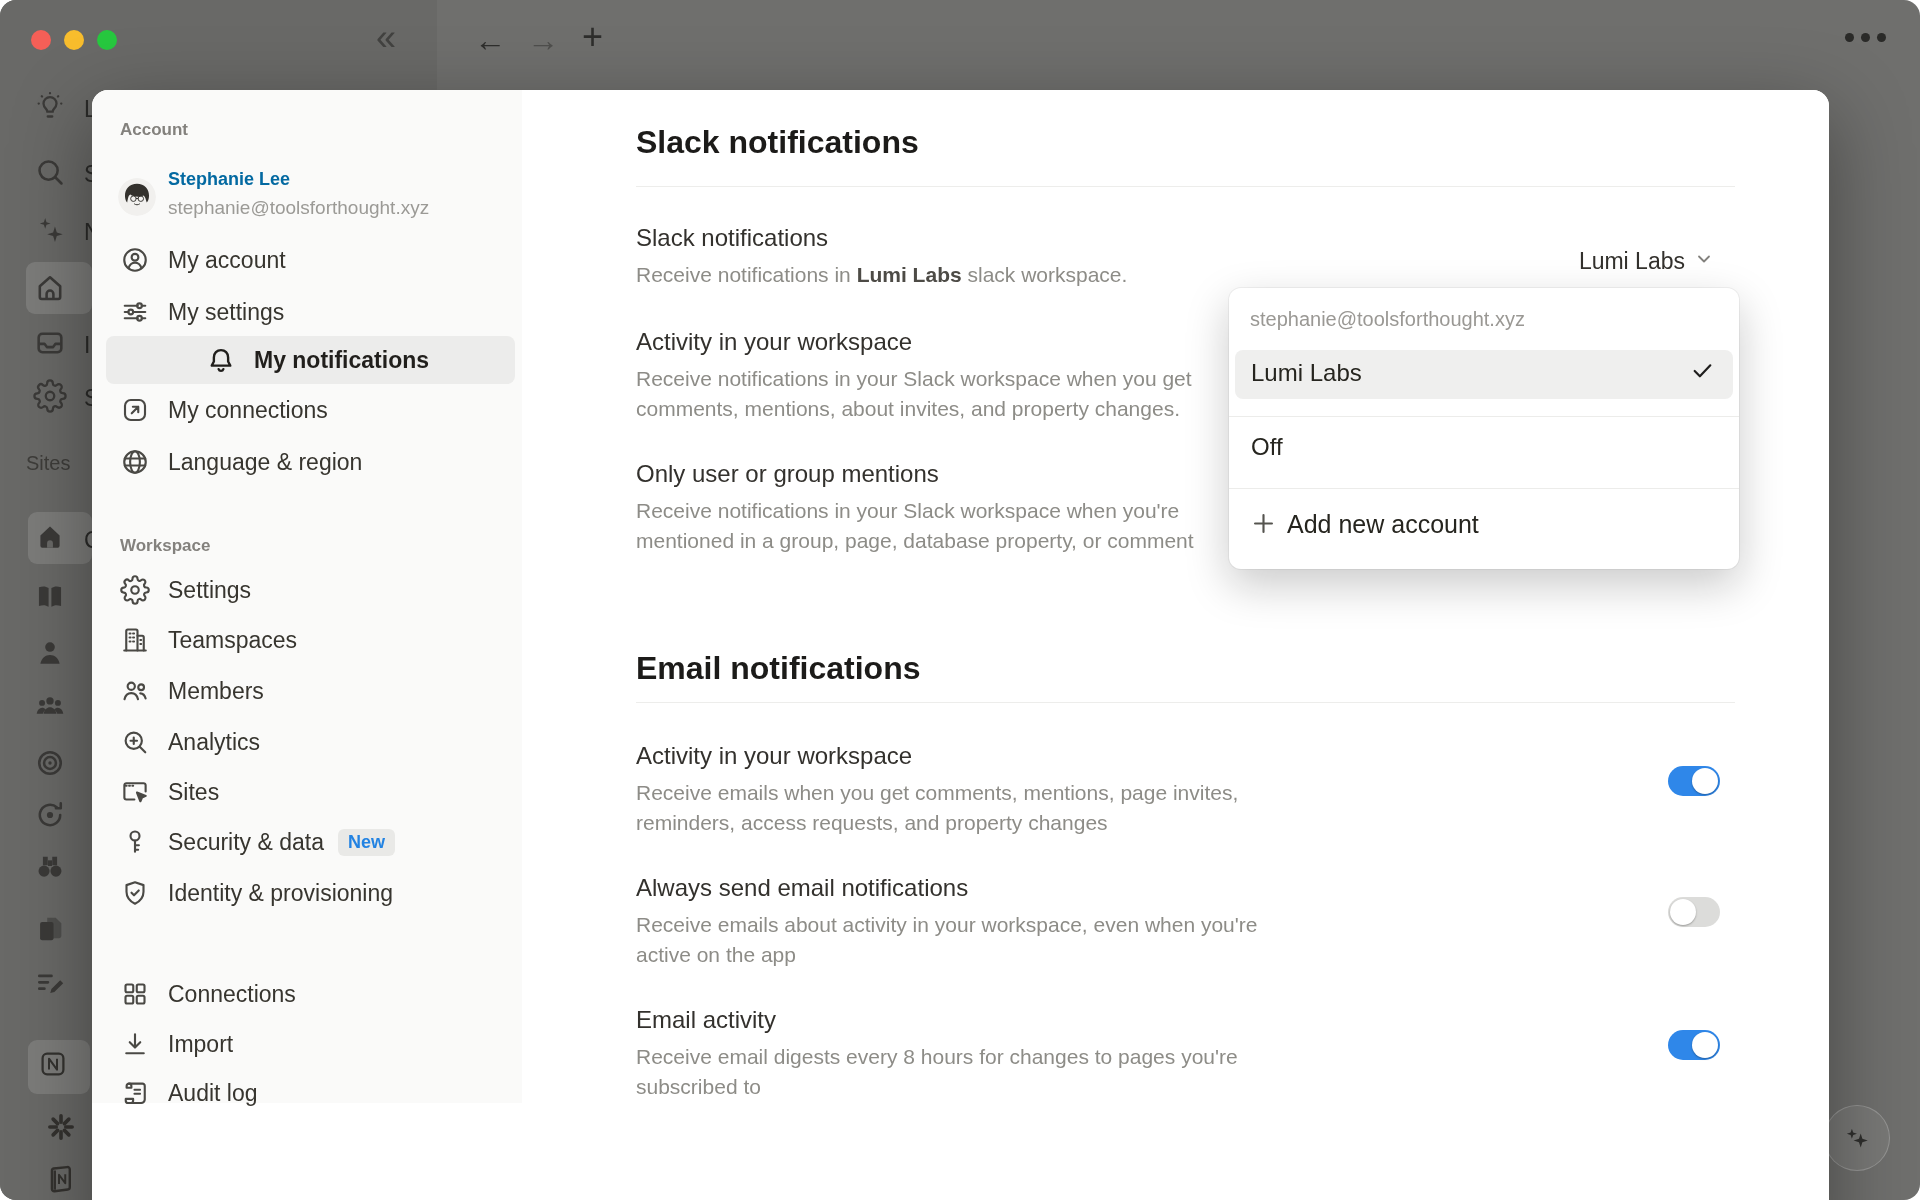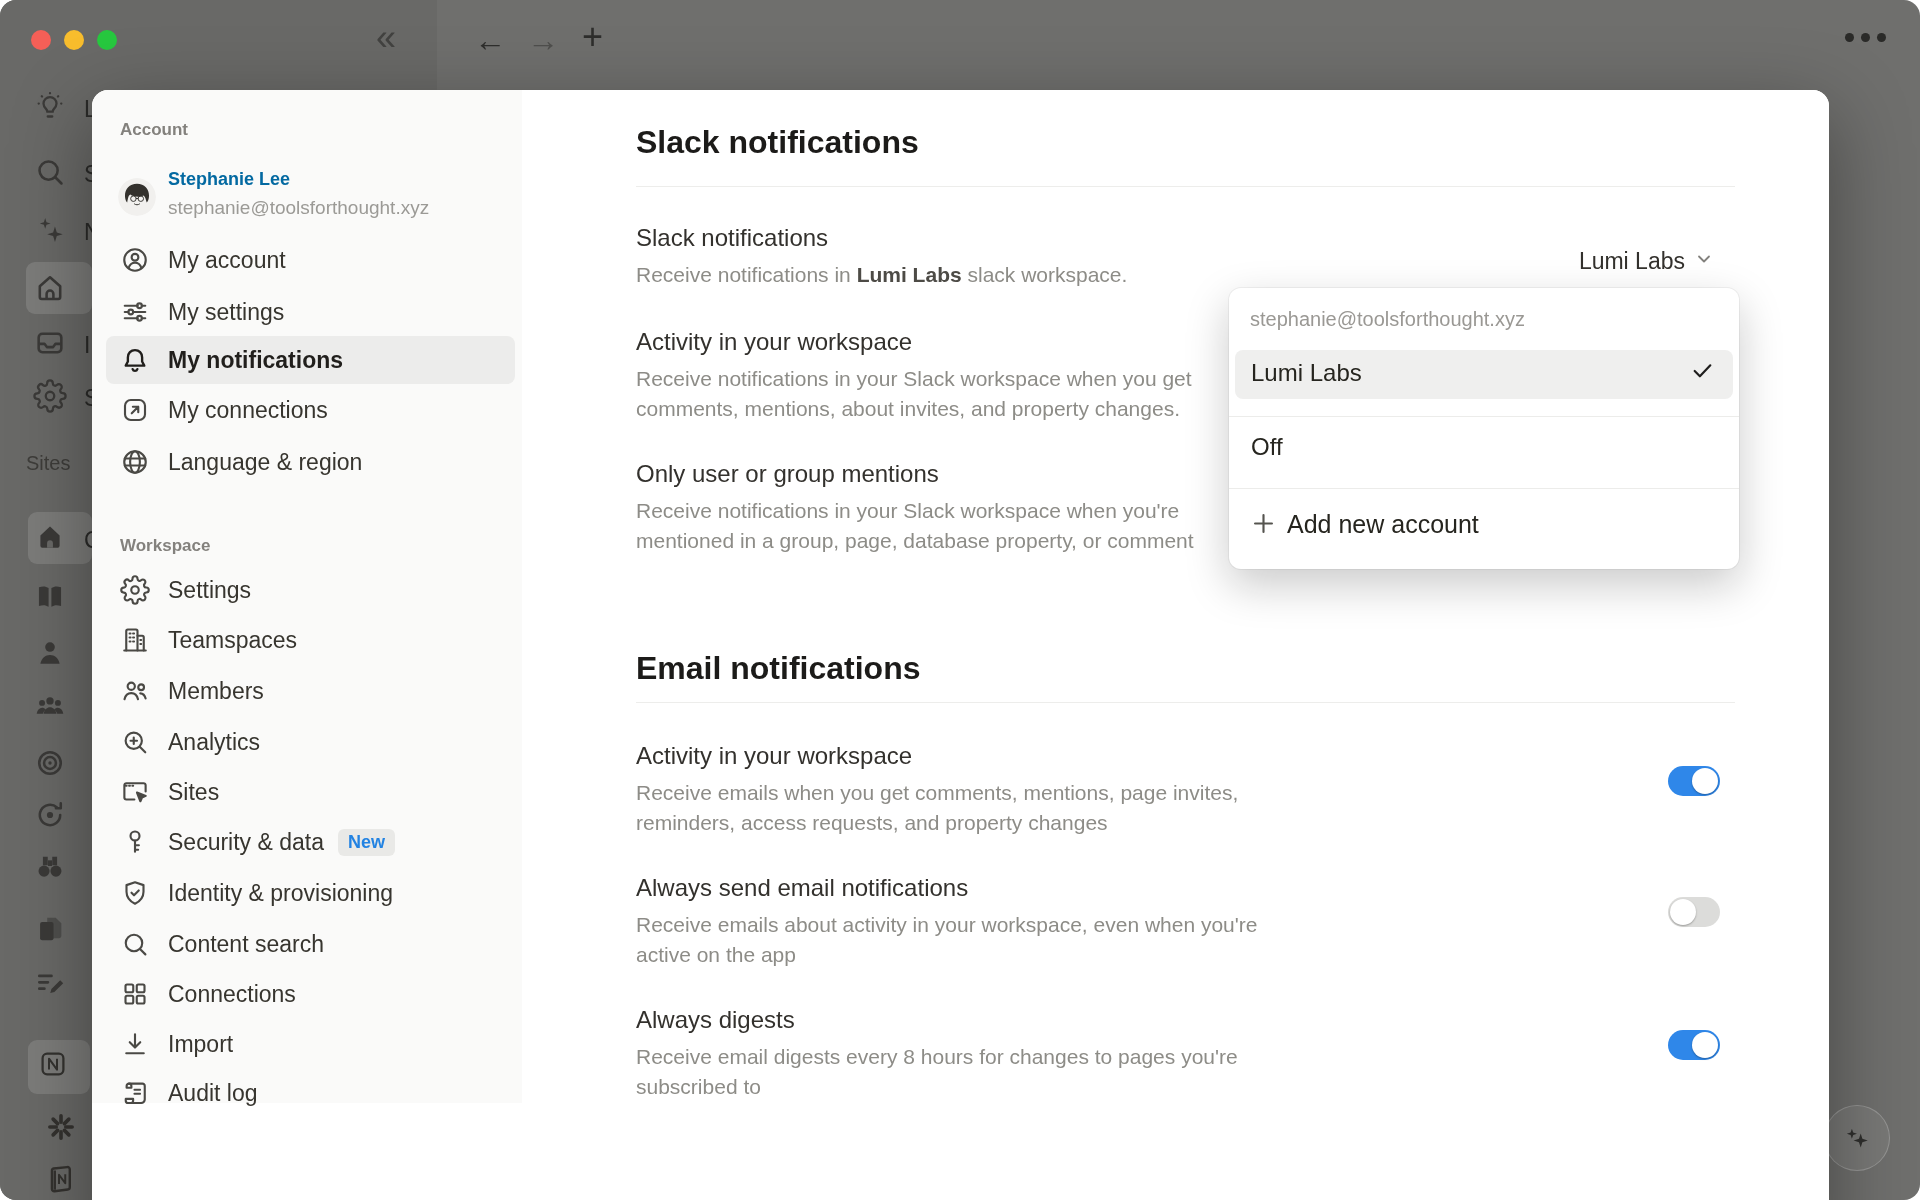--- a/index.html
+++ b/index.html
@@ -27,21 +27,21 @@
   
   .modal{position:absolute;left:92px;top:90px;width:1737px;height:1172px;background:#ffffff;
          border-radius:16px;box-shadow:0 24px 80px rgba(0,0,0,0.38);overflow:hidden;}
   .nav{position:absolute;left:0;top:0;width:430px;height:1013px;background:#fafaf9;}
   .nav-section{position:absolute;left:28px;font-size:17px;font-weight:700;color:#83817d;}
   .profile{position:absolute;left:26px;top:84px;width:380px;height:64px;}
   .profile .avatar{position:absolute;left:0;top:4px;width:38px;height:38px;border-radius:50%;overflow:hidden;}
   .profile .pname{position:absolute;left:50px;top:-8px;font-size:18px;font-weight:700;color:#0369a1;line-height:26px;}
   .profile .pemail{position:absolute;left:50px;top:22px;font-size:19px;color:#9b9a96;line-height:24px;}
   .nav-item{position:absolute;left:14px;width:409px;height:48px;border-radius:8px;display:flex;align-items:center;cursor:pointer;}
-  .nav-item.active{background:#ececeb;}
+  .nav-item.active{background:#ececeb;justify-content:center;}
   .nav-item .nicon{margin-left:14px;width:30px;height:30px;flex:0 0 30px;}
   .nav-item .nlabel{margin-left:18px;font-size:23px;color:#37352f;font-weight:400;white-space:nowrap;}
   .nav-item.active .nlabel{font-weight:700;color:#211f1c;}
   .badge-new{margin-left:14px;font-size:18px;font-weight:600;color:#2383e2;background:#e9e9e7;border-radius:6px;padding:3px 10px;}
   .ic{stroke:#4a4945;stroke-width:1.7;fill:none;stroke-linecap:round;stroke-linejoin:round;}
   .nav-item.active .ic{stroke:#211f1c;stroke-width:1.9;}
   
   .content{position:absolute;left:430px;top:0;right:0;bottom:0;background:#fff;}
   .h1{position:absolute;left:114px;font-size:32px;font-weight:700;color:#1c1b19;line-height:40px;}
   .hr{position:absolute;left:114px;width:1099px;height:1px;background:#ededeb;}
@@ -421,31 +421,20 @@
             <svg viewBox="0 0 24 24" width="30" height="30">
                 <g class="ic">
                   <path d="M12 3.4l6.8 2.3v5.2c0 4.3-2.9 7.7-6.8 9.7-3.9-2-6.8-5.4-6.8-9.7V5.7z"></path>
                   <path d="M9.2 11.8l2 2 3.8-3.8"></path>
                 </g>
               </svg>
           </span>
           <span class="nlabel">Identity &amp; provisioning</span>
         </div>
 
-        <div class="nav-item" style="top:830px;">
-          <span class="nicon">
-            <svg viewBox="0 0 24 24" width="30" height="30">
-                <g class="ic">
-                  <circle cx="11.2" cy="11.2" r="6.6"></circle>
-                  <path d="M16 16l4.3 4.3"></path>
-                </g>
-              </svg>
-          </span>
-          <span class="nlabel">Content search</span>
-        </div>
 
         <div class="nav-item" style="top:880px;">
           <span class="nicon">
             <svg viewBox="0 0 24 24" width="30" height="30">
                 <g class="ic">
                   <rect x="4.4" y="4.4" width="6.2" height="6.2" rx="1.2"></rect>
                   <rect x="13.4" y="4.4" width="6.2" height="6.2" rx="1.2"></rect>
                   <rect x="4.4" y="13.4" width="6.2" height="6.2" rx="1.2"></rect>
                   <rect x="13.4" y="13.4" width="6.2" height="6.2" rx="1.2"></rect>
                 </g>
@@ -511,21 +500,21 @@
         <div class="toggle on" style="top:676px;">
             <span class="knob"></span>
           </div>
 
         <div class="row-title" style="top:784px;">Always send email notifications</div>
         <div class="row-desc" style="top:820px;width:645px;">Receive emails about activity in your workspace, even when you're active on the app</div>
         <div class="toggle off" style="top:807px;">
             <span class="knob"></span>
           </div>
 
-        <div class="row-title" style="top:916px;">Always digests</div>
+        <div class="row-title" style="top:916px;">Email activity</div>
         <div class="row-desc" style="top:952px;width:630px;">Receive email digests every 8 hours for changes to pages you're subscribed to</div>
         <div class="toggle on" style="top:940px;">
             <span class="knob"></span>
           </div>
       </div>
     </div>
 
     <div class="popup">
       <div class="phead">stephanie@toolsforthought.xyz</div>
 

